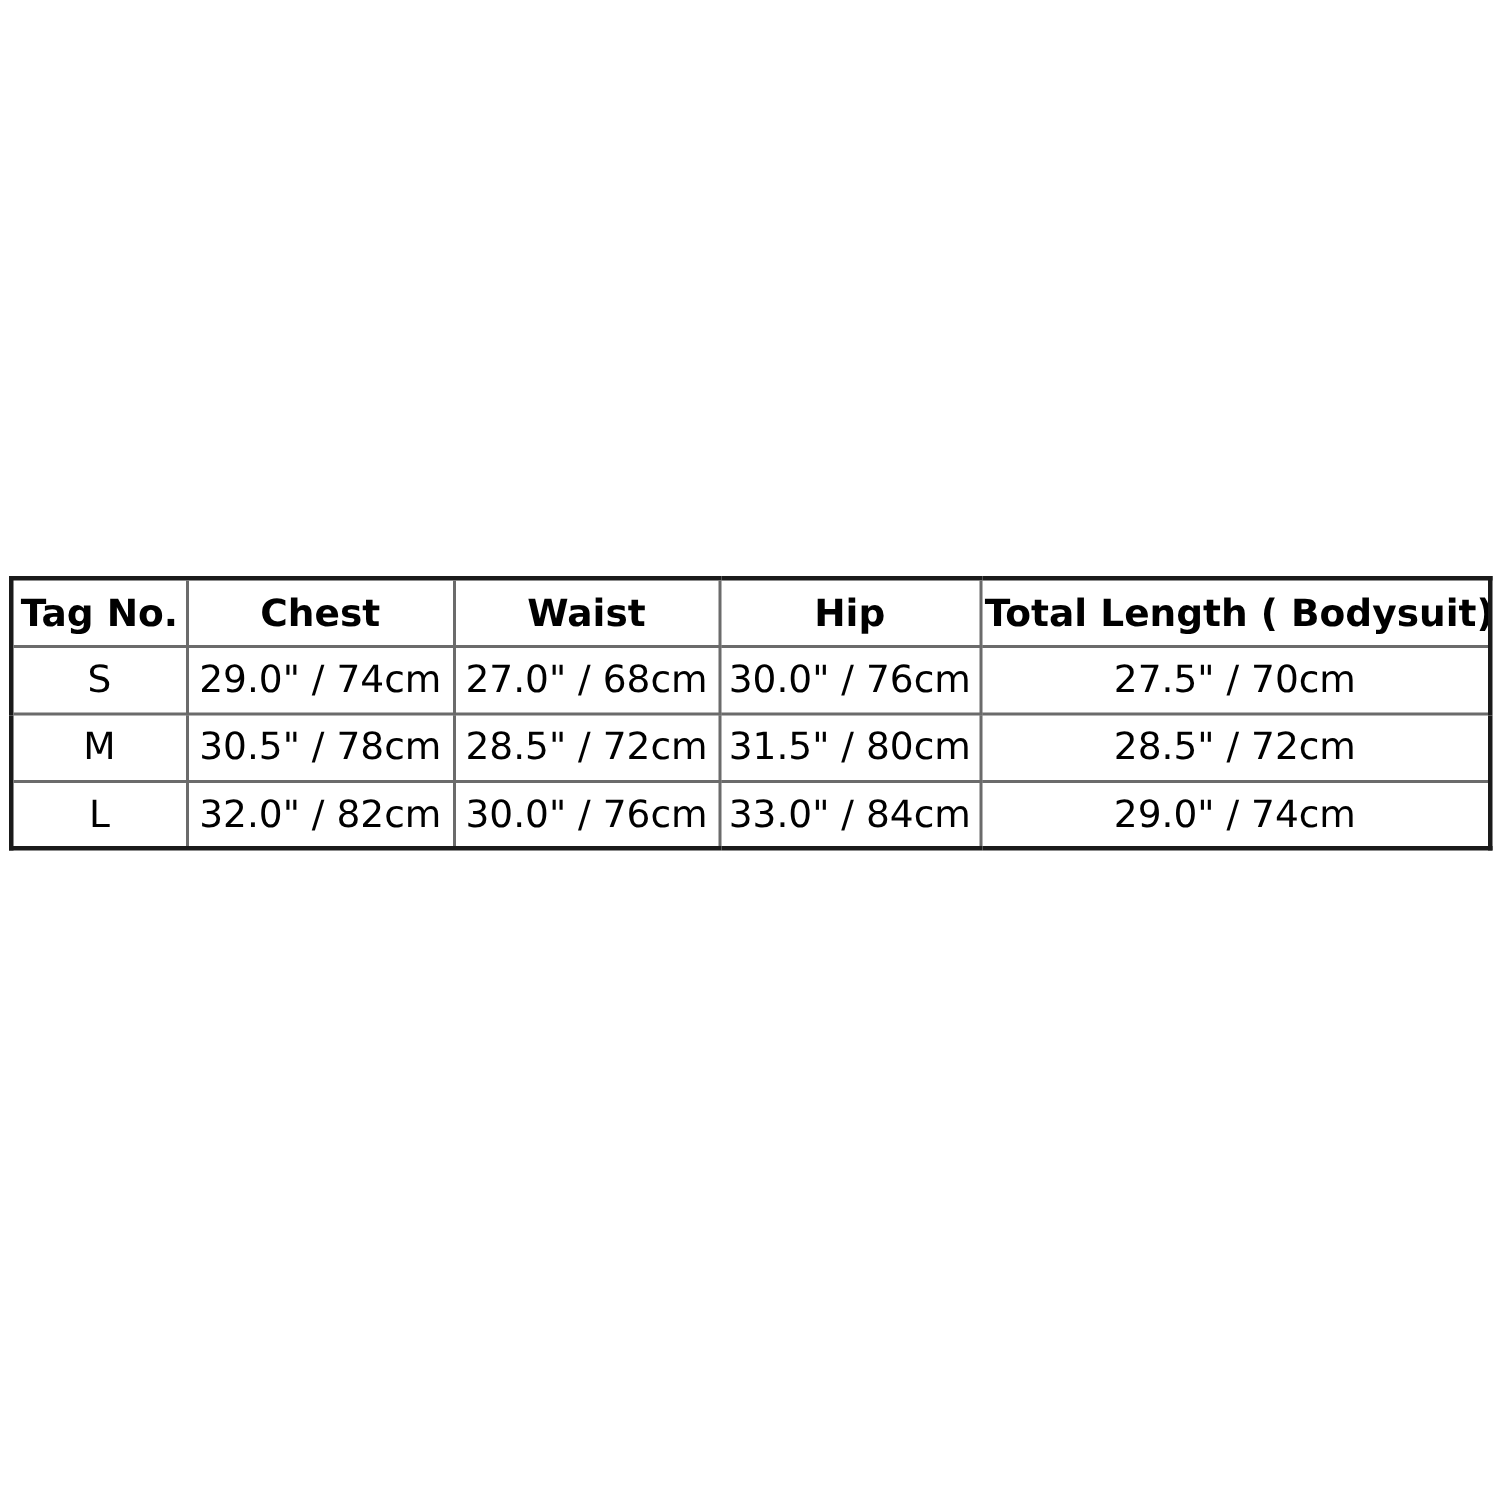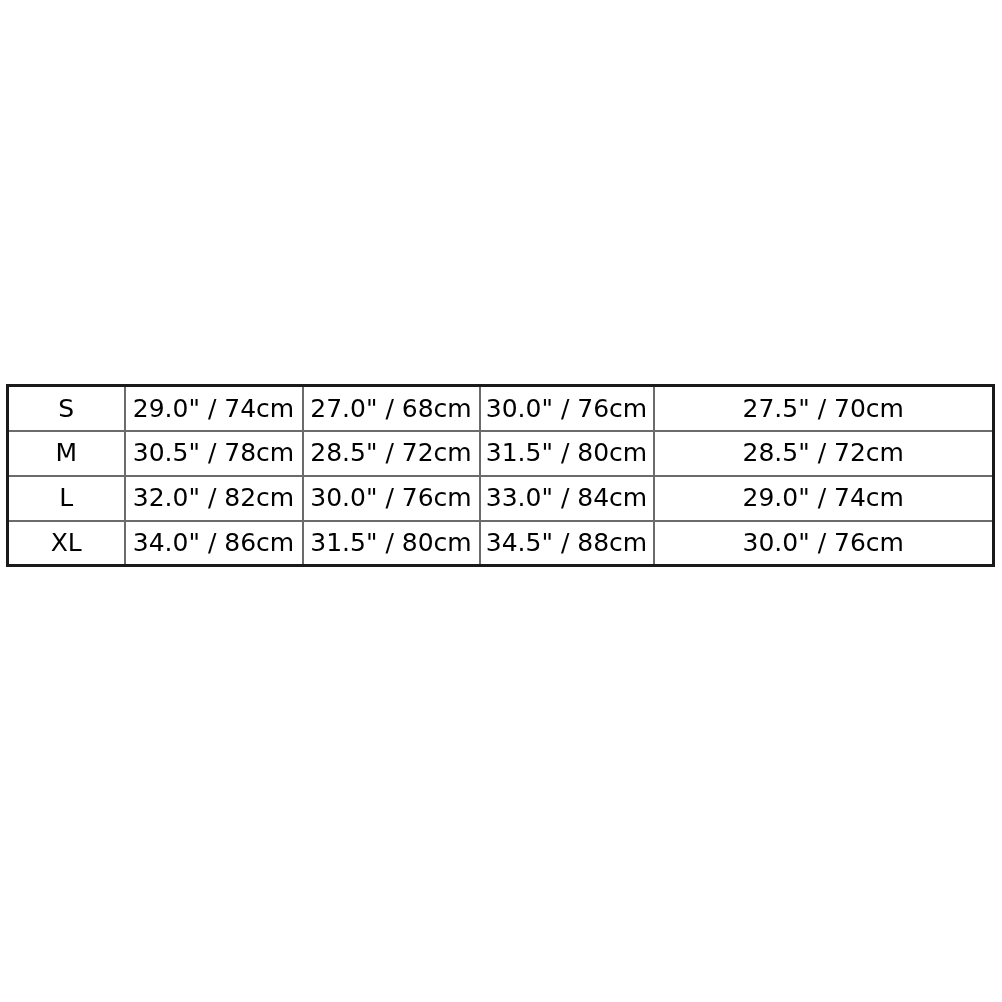--- a/index.html
+++ b/index.html
@@ -60,42 +60,42 @@
   <table class="size-chart">
     <colgroup>
       <col style="width:117px">
       <col style="width:178px">
       <col style="width:177px">
       <col style="width:174px">
       <col style="width:340px">
     </colgroup>
     <tbody>
       <tr>
+        <th>Tag No.</th>
+        <th>Chest</th>
+        <th>Waist</th>
+        <th>Hip</th>
+        <th>Total Length ( Bodysuit)</th>
+      </tr>
+      <tr>
         <td>S</td>
         <td>29.0" / 74cm</td>
         <td>27.0" / 68cm</td>
         <td>30.0" / 76cm</td>
         <td>27.5" / 70cm</td>
       </tr>
       <tr>
         <td>M</td>
         <td>30.5" / 78cm</td>
         <td>28.5" / 72cm</td>
         <td>31.5" / 80cm</td>
         <td>28.5" / 72cm</td>
       </tr>
       <tr>
         <td>L</td>
         <td>32.0" / 82cm</td>
         <td>30.0" / 76cm</td>
         <td>33.0" / 84cm</td>
         <td>29.0" / 74cm</td>
       </tr>
-      <tr>
-        <td>XL</td>
-        <td>34.0" / 86cm</td>
-        <td>31.5" / 80cm</td>
-        <td>34.5" / 88cm</td>
-        <td>30.0" / 76cm</td>
-      </tr>
     </tbody>
   </table>
 </div>
 
 </body></html>

